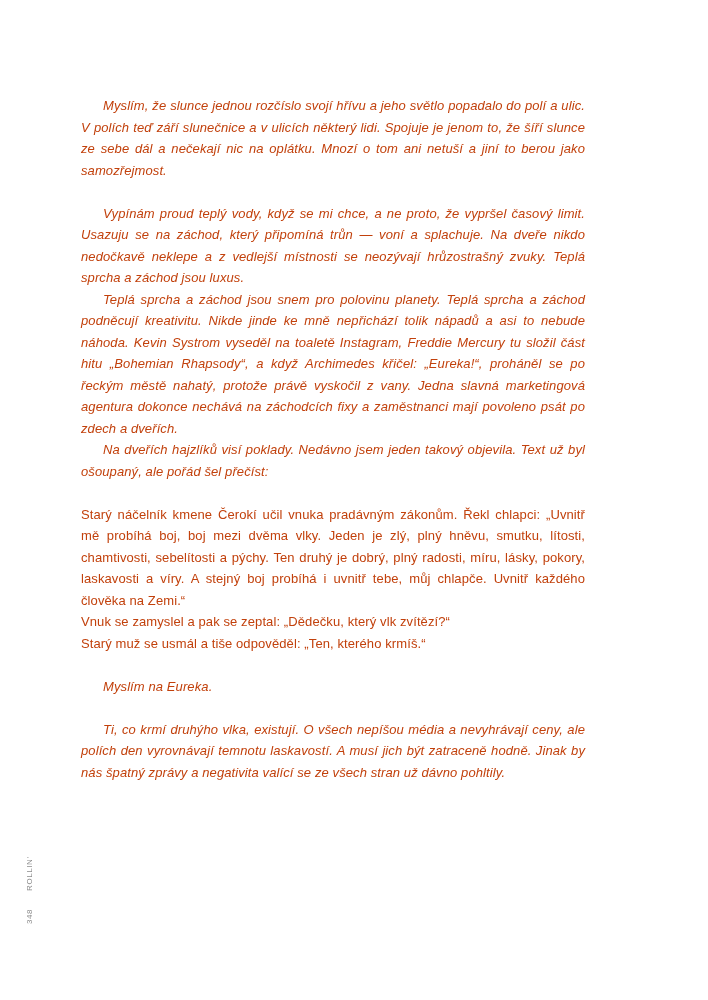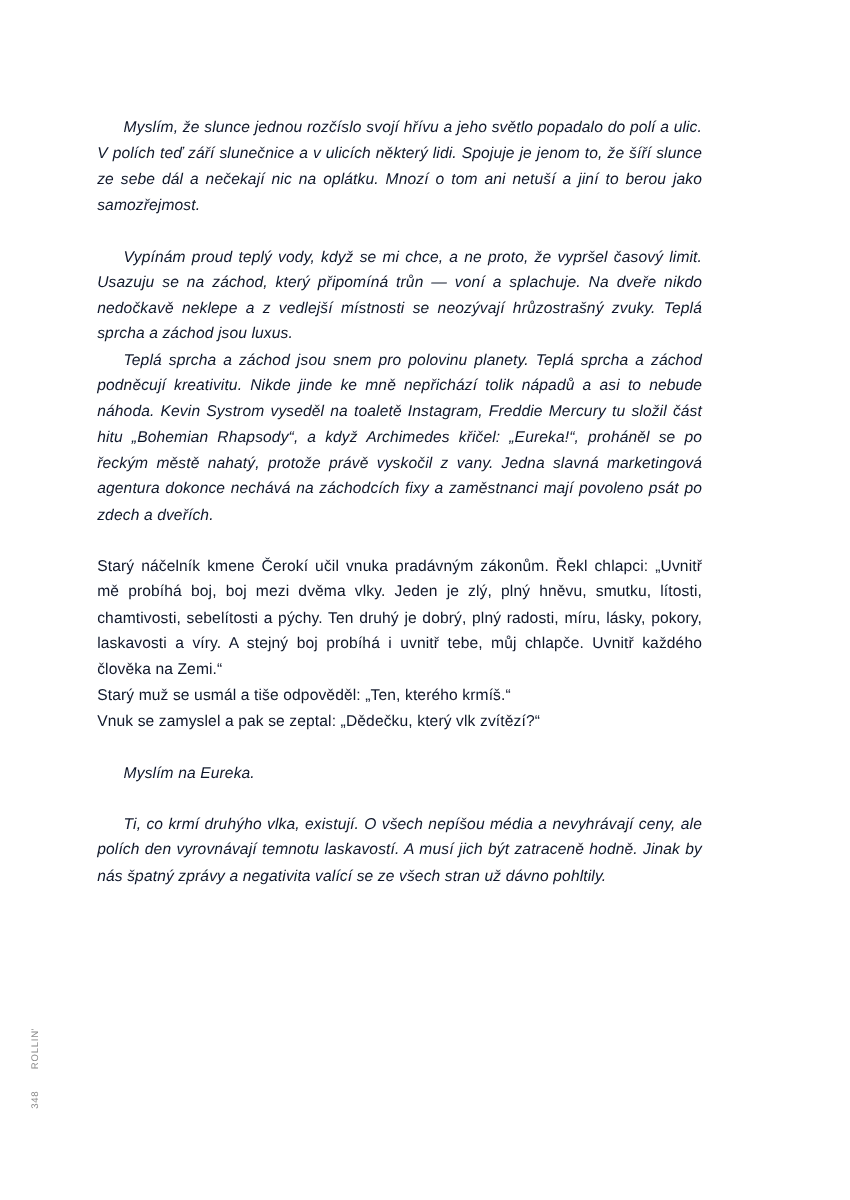--- a/index.html
+++ b/index.html
@@ -7,21 +7,21 @@
     width: 708px; height: 1000px;
     background: #ffffff;
     position: relative;
     font-family: "Liberation Sans", sans-serif;
     overflow: hidden;
   }
   .page { position: absolute; inset: 0; background: #ffffff; }
   .textblock {
     position: absolute;
     left: 81px; top: 95px; width: 504px;
-    color: #0f172a;
+    color: #c2410c;
     font-size: 13px;
     line-height: 21.5px;
     text-align: justify;
     letter-spacing: 0.1px;
   }
   .textblock p { margin: 0; padding: 0; }
   p.indent { text-indent: 22px; font-style: italic; }
   p.italic { font-style: italic; }
   p.gap { margin-top: 21.5px; }
   .vlabel {
@@ -40,23 +40,24 @@
 </style>
 </head>
 <body>
 
 <div class="page">
 
   <div class="textblock">
     <p class="italic indent">Myslím, že slunce jednou rozčíslo svojí hřívu a jeho světlo popadalo do polí a ulic. V polích teď září slunečnice a v ulicích některý lidi. Spojuje je jenom to, že šíří slunce ze sebe dál a nečekají nic na oplátku. Mnozí o tom ani netuší a jiní to berou jako samozřejmost.</p>
     <p class="indent gap">Vypínám proud teplý vody, když se mi chce, a ne proto, že vypršel časový limit. Usazuju se na záchod, který připomíná trůn — voní a splachuje. Na dveře nikdo nedočkavě neklepe a z vedlejší místnosti se neozývají hrůzostrašný zvuky. Teplá sprcha a záchod jsou luxus.</p>
     <p class="indent">Teplá sprcha a záchod jsou snem pro polovinu planety. Teplá sprcha a záchod podněcují kreativitu. Nikde jinde ke mně nepřichází tolik nápadů a asi to nebude náhoda. Kevin Systrom vyseděl na toaletě Instagram, Freddie Mercury tu složil část hitu „Bohemian Rhapsody“, a když Archimedes křičel: „Eureka!“, proháněl se po řeckým městě nahatý, protože právě vyskočil z vany. Jedna slavná marketingová agentura dokonce nechává na záchodcích fixy a zaměstnanci mají povoleno psát po zdech a dveřích.</p>
+    <p class="indent">Na dveřích hajzlíků visí poklady. Nedávno jsem jeden takový objevila. Text už byl ošoupaný, ale pořád šel přečíst:</p>
     <p class="gap">Starý náčelník kmene Čerokí učil vnuka pradávným zákonům. Řekl chlapci: „Uvnitř mě probíhá boj, boj mezi dvěma vlky. Jeden je zlý, plný hněvu, smutku, lítosti, chamtivosti, sebelítosti a pýchy. Ten druhý je dobrý, plný radosti, míru, lásky, pokory, laskavosti a víry. A stejný boj probíhá i uvnitř tebe, můj chlapče. Uvnitř každého člověka na Zemi.“</p>
+    <p>Vnuk se zamyslel a pak se zeptal: „Dědečku, který vlk zvítězí?“</p>
     <p>Starý muž se usmál a tiše odpověděl: „Ten, kterého krmíš.“</p>
-    <p>Vnuk se zamyslel a pak se zeptal: „Dědečku, který vlk zvítězí?“</p>
     <p class="indent gap">Myslím na Eureka.</p>
     <p class="italic indent gap">Ti, co krmí druhýho vlka, existují. O všech nepíšou média a nevyhrávají ceny, ale polích den vyrovnávají temnotu laskavostí. A musí jich být zatraceně hodně. Jinak by nás špatný zprávy a negativita valící se ze všech stran už dávno pohltily.</p>
   </div>
 
   <span class="vlabel spine-title">ROLLIN'</span>
   <span class="vlabel spine-page">348</span>
 
 </div>
 
 </body></html>

